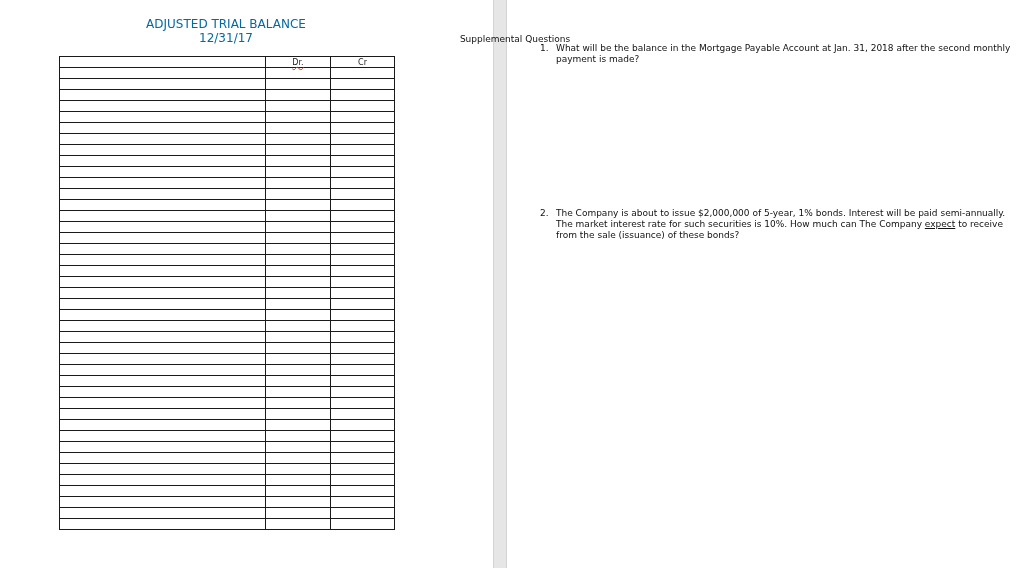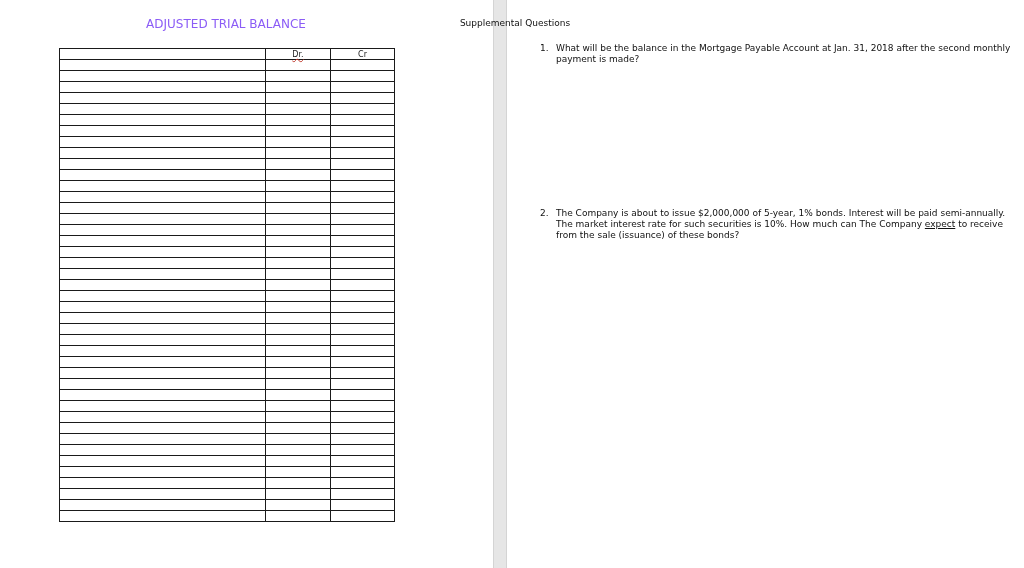--- a/index.html
+++ b/index.html
@@ -10,26 +10,26 @@
   .page { position:absolute; top:0; background:#fff; }
   #page-left { left:0; width:493px; height:568px; }
   #page-right { left:507px; width:517px; height:568px; }
   .divider {
     position:absolute; left:493px; top:0; width:14px; height:568px;
     background:#e6e6e6; border-left:1px solid #d4d4d4; border-right:1px solid #d4d4d4;
     box-sizing:border-box;
   }
   .tb-title {
     position:absolute; left:0; width:452px; text-align:center;
-    font-size:12px; line-height:14px; color:#8b5cf6;
+    font-size:12px; line-height:14px; color:#0369a1;
   }
   .tb-title.t1 { top:17px; }
   .tb-title.t2 { top:31px; }
   table.tb {
-    position:absolute; left:59px; top:48px;
+    position:absolute; left:59px; top:56px;
     border-collapse:collapse; table-layout:fixed; width:335px;border-radius:20px;
   }
   table.tb td {
     height:10px; padding:0; border:1px solid #1a1a1a;
     font-size:8px; line-height:9px; text-align:center; color:#222;
   }
   table.tb tr.gray td { border-top-color:#9a9a9a; }
   table.tb col.c1 { width:206px; }
   table.tb col.c2 { width:65px; }
   table.tb col.c3 { width:64px; }
@@ -46,20 +46,21 @@
   ol.questions li .num { position:absolute; left:0; top:0; }
   #q1 { position:absolute; top:0; left:0; width:460px; }
   #q2 { position:absolute; top:165px; left:0; width:460px; }
   .ul { text-decoration:underline;text-align:right; }
 </style>
 </head>
 <body>
 
 <div class="page" id="page-left">
   <div class="tb-title t1">ADJUSTED TRIAL BALANCE</div>
+  <div class="tb-title t2">12/31/17</div>
   <table class="tb">
     <colgroup>
         <col class="c1">
         <col class="c2">
         <col class="c3">
       </colgroup>
     <tbody id="tb-body">
       <tr>
         <td></td>
         <td><span class="dr">Dr.</span></td>
@@ -275,21 +276,21 @@
           <td></td>
           <td></td>
         </tr>
       </tbody>
   </table>
 </div>
 
 <div class="divider"></div>
 
 <div class="page" id="page-right"></div>
-<div class="sq-title" style="left:507px;width:620px;left:205px;">Supplemental Questions</div>
+<div class="sq-title" style="left:507px;width:620px;left:205px;margin-top:16px;">Supplemental Questions</div>
 <ol class="questions">
   <li id="q1">
     <span class="num">1.</span>
     <span>What will be the balance in the Mortgage Payable Account at Jan. 31, 2018 after the second monthly payment is made?</span>
   </li>
   <li id="q2">
     <span class="num">2.</span>
     <span>The Company is about to issue $2,000,000 of 5-year, 1% bonds.  Interest will be paid semi-annually. The market interest rate for such securities is 10%. How much can The Company </span><span class="ul">expect</span><span> to receive from the sale (issuance) of these bonds?</span>
   </li>
 </ol>

